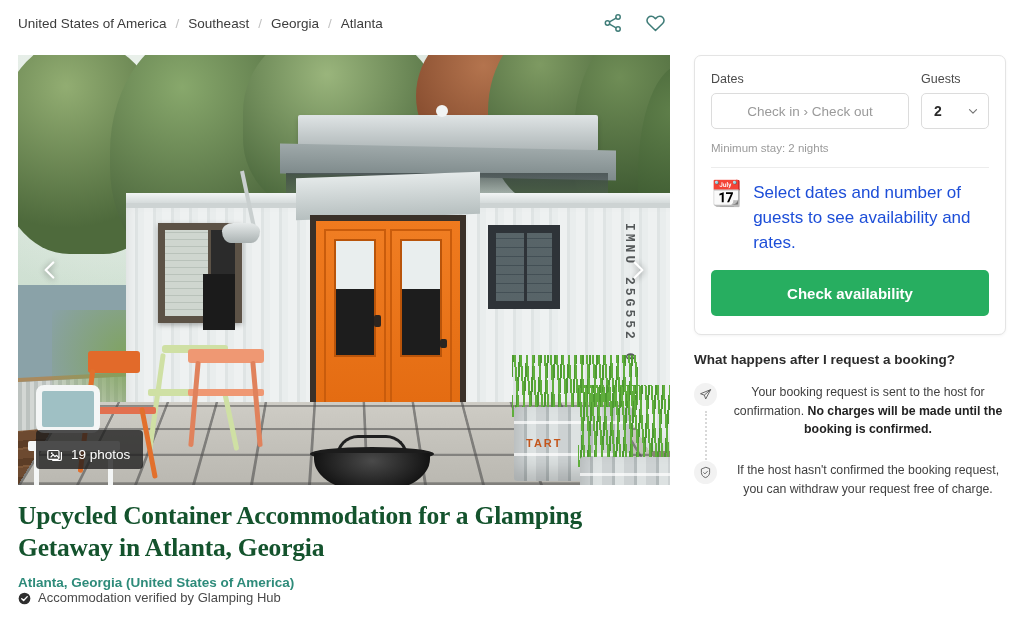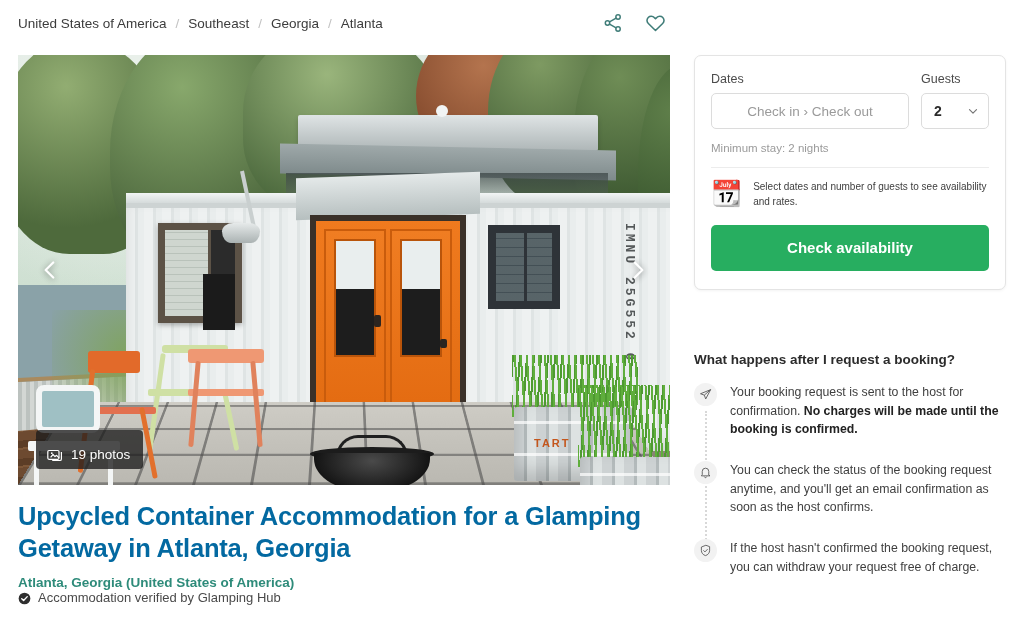--- a/index.html
+++ b/index.html
@@ -218,21 +218,21 @@
 
   
   .planter {
     position: absolute; background: repeating-linear-gradient(90deg, #cdd2d3 0 10px, #b3babb 10px 13px, #dde2e2 13px 22px);
     border-radius: 3px; box-shadow: inset 0 -10px 18px rgba(0,0,0,.18);
   }
   .planter.p1 { left: 496px; top: 352px; width: 118px; height: 74px; }
   .planter.p2 { left: 562px; top: 402px; width: 118px; height: 86px; }
   .planter .band { position: absolute; left: 0; right: 0; height: 3px; background: rgba(255,255,255,.7); }
   .planter .tar {
-    position: absolute; left: 20px; top: 40%; font-size: 11px; font-weight: 700;
+    position: absolute; left: 12px; top: 40%; font-size: 11px; font-weight: 700;
     color: #c4561c; letter-spacing: 2px; font-family: "Liberation Sans", sans-serif;
   }
   .grass {
     position: absolute; background:
       repeating-linear-gradient(86deg, #5fae3c 0 2px, rgba(0,0,0,0) 2px 6px),
       repeating-linear-gradient(94deg, #4e9a31 0 2px, rgba(0,0,0,0) 2px 7px);
   }
   .grass.g1 { left: 494px; top: 300px; width: 126px; height: 62px; }
   .grass.g2 { left: 560px; top: 330px; width: 128px; height: 82px; }
 
@@ -279,21 +279,21 @@
     background: rgba(28,28,28,.78); color: #fff;
     padding: 17px 13px 7px 11px; border-radius: 4px;
     font-size: 13.5px; cursor: pointer;
   }
   .photos-badge svg { display: block; }
 
   
   .listing { position: absolute; left: 18px; top: 500px; width: 652px; }
   .listing h1 {
     font-size: 25.5px; line-height: 1.26; font-weight: 700;
-    letter-spacing: -.2px; color: #0369a1;
+    letter-spacing: -.2px; color: #14532d; font-family: Liberation Serif, serif;
   }
   .loc {
     margin-top: 11px; font-size: 13.5px; font-weight: 700;
     color: #2e8b7a; cursor: pointer;
   }
   .verified {
     margin-top: 0; display: flex; align-items: flex-end; gap: 7px;
     font-size: 13px; color: #4a4a4a;
   }
   .verified svg { display: block; flex: none; }
@@ -317,31 +317,31 @@
     height: 36px; width: 68px; border: 1px solid #dcdcdc; border-radius: 5px;
     display: flex; align-items: center; justify-content: space-between;
     padding: 0 8px 0 12px; font-size: 14px; font-weight: 700; color: #2b2b2b;
     cursor: pointer; background: #fff;
   }
   .guests-select svg { display: block; }
   .minstay { margin-top: 13px; font-size: 11.5px; color: #9b9b9b; }
   .divider { height: 1px; background: #ececec; margin: 13px 0 12px; }
   .note { display: flex; gap: 11px; align-items: flex-start; }
   .note .cal { font-size: 25px; line-height: 1; flex: none; margin-top: 1px; }
-  .note p { font-size: 10px; line-height: 1.48; color: #404040; }
+  .note p { font-size: 17px; line-height: 1.48; color: #1d4ed8; }
   .cta {
     margin-top: 15px; width: 100%; height: 46px; border: none; border-radius: 5px;
     background: #27ae60; color: #fff; font-size: 15px; font-weight: 700;
     cursor: pointer; font-family: "Liberation Sans", sans-serif;
   }
 
   
   .faq { position: absolute; left: 694px; top: 352px; width: 312px; }
   .faq h2 { font-size: 13.5px; font-weight: 700; color: #2b2b2b; margin-bottom: 16px; }
-  .steps { position: relative; }
+  .steps { position: relative; text-align: center; }
   .steps:before {
     content: ""; position: absolute; left: 11px; top: 28px; bottom: 26px;
     border-left: 2px dotted #d8d8d8;
   }
   .step { position: relative; display: flex; gap: 13px; margin-bottom: 22px; }
   .step:last-child { margin-bottom: 0; }
   .step .bubble {
     flex: none; width: 23px; height: 23px; border-radius: 50%;
     background: #f2f2f2; display: flex; align-items: center; justify-content: center;
     position: relative; z-index: 1;
@@ -561,29 +561,20 @@
       <div class="step">
         <span class="bubble">
           <svg width="13" height="13" viewBox="0 0 24 24" fill="none" stroke="#555" stroke-width="1.6" stroke-linejoin="round">
               <path d="M21.5 3 2.8 10.6l7 2.6 2.6 7z"></path>
               <path d="M9.8 13.2 21.5 3"></path>
             </svg>
         </span>
         <p><span>Your booking request is sent to the host for confirmation. </span><b>No charges will be made until the booking is confirmed.</b></p>
       </div>
 
-      <div class="step">
-        <span class="bubble">
-          <svg width="13" height="13" viewBox="0 0 24 24" fill="none" stroke="#555" stroke-width="1.6" stroke-linecap="round" stroke-linejoin="round">
-              <path d="M18 16V10a6 6 0 1 0-12 0v6l-1.6 2.2h15.2z"></path>
-              <path d="M10 20.2a2.2 2.2 0 0 0 4 0"></path>
-            </svg>
-        </span>
-        <p><span>You can check the status of the booking request anytime, and you'll get an email confirmation as soon as the host confirms.</span><b></b></p>
-      </div>
 
       <div class="step">
         <span class="bubble">
           <svg width="13" height="13" viewBox="0 0 24 24" fill="none" stroke="#555" stroke-width="1.6" stroke-linecap="round" stroke-linejoin="round">
               <path d="M12 2.6 4.4 5.6v6.2c0 4.6 3.1 8.4 7.6 9.6 4.5-1.2 7.6-5 7.6-9.6V5.6z"></path>
               <path d="M8.6 12.2 11 14.6l4.4-4.6"></path>
             </svg>
         </span>
         <p><span>If the host hasn't confirmed the booking request, you can withdraw your request free of charge.</span><b></b></p>
       </div>

